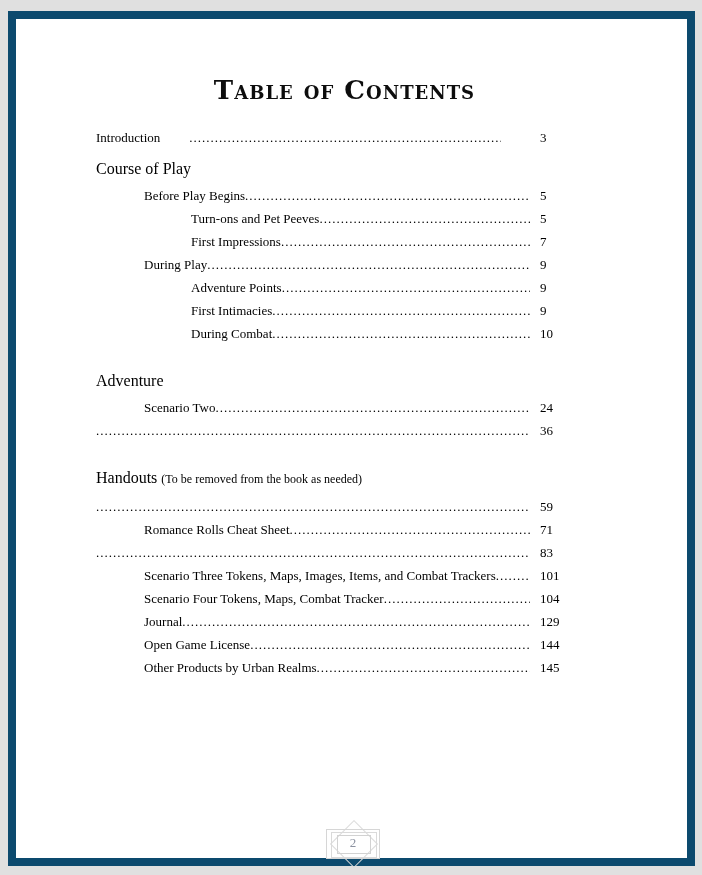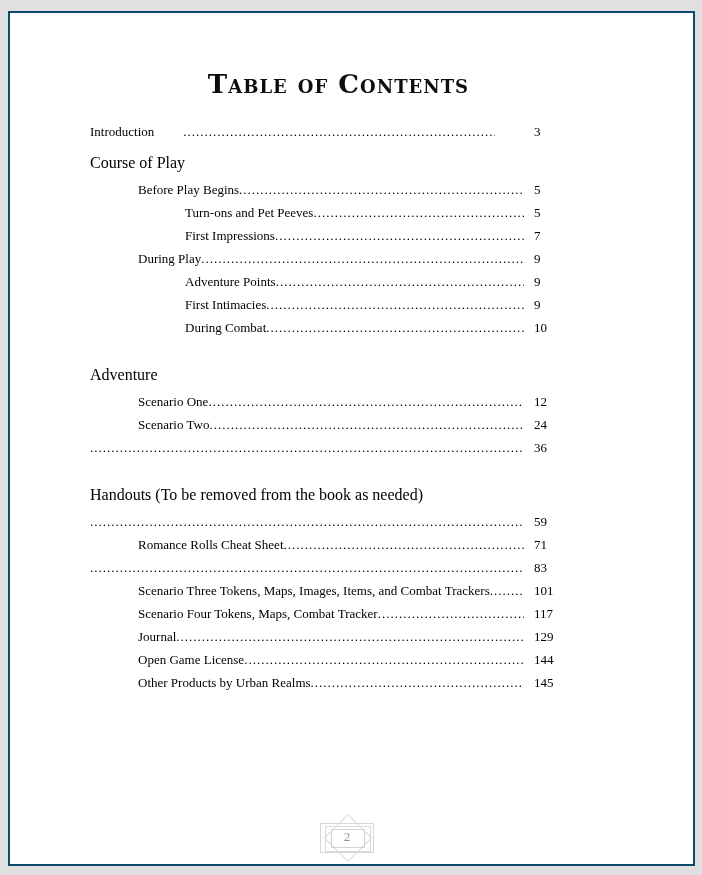--- a/index.html
+++ b/index.html
@@ -8,21 +8,21 @@
     background: #e0e0e0;
     overflow: hidden;
     font-family: "Liberation Serif", serif;
   }
   .page {
     position: absolute;
     left: 8px; top: 11px;
     width: 687px; height: 855px;
     box-sizing: border-box;
     background: #ffffff;
-    border: 2px solid #0c4a6e;
+    border: 8px solid #0c4a6e;
   }
   .title {
     margin: 57px 0 0 80px;
     width: 497px;
     text-align: center;
     font-family: "DejaVu Serif", serif;
     font-variant: small-caps;
     font-weight: 700;
     font-size: 26px;
     line-height: 29px;
@@ -61,21 +61,21 @@
   }
   .section-heading {
     font-size: 16px;
     font-weight: 400;
     color: #000;
     margin: 25px 0 5px 0;
     line-height: 21px;
     white-space: nowrap;
   }
   .section-heading .note {
-    font-size: 16px;
+    font-size: 12px;
   }
   .first-heading { margin-top: 9px; }
   
   .ornament {
     position: absolute;
     left: 303px; top: 795px;
     width: 68px; height: 58px;
   }
   .orn-diamond {
     position: absolute;
@@ -161,25 +161,20 @@
     </div>
     <div class="row lvl2">
       <span class="label">During Combat</span>
       <span class="leader"></span>
       <span class="pagenum">10</span>
     </div>
 
     <h2 class="section-heading">Adventure</h2>
 
     <div class="row lvl1">
-      <span class="label">Scenario One</span>
-      <span class="leader"></span>
-      <span class="pagenum">12</span>
-    </div>
-    <div class="row lvl1">
       <span class="label">Scenario Two</span>
       <span class="leader"></span>
       <span class="pagenum">24</span>
     </div>
     <div class="row lvl1">
       <span class="leader"></span>
       <span class="pagenum">36</span>
     </div>
 
     <h2 class="section-heading"><span>Handouts</span> <span class="note">(To be removed from the book as needed)</span></h2>
@@ -198,21 +193,21 @@
       <span class="pagenum">83</span>
     </div>
     <div class="row lvl1">
       <span class="label">Scenario Three Tokens, Maps, Images, Items, and Combat Trackers</span>
       <span class="leader"></span>
       <span class="pagenum">101</span>
     </div>
     <div class="row lvl1">
       <span class="label">Scenario Four Tokens, Maps, Combat Tracker</span>
       <span class="leader"></span>
-      <span class="pagenum">117</span>
+      <span class="pagenum">104</span>
     </div>
     <div class="row lvl1">
       <span class="label">Journal</span>
       <span class="leader"></span>
       <span class="pagenum">129</span>
     </div>
     <div class="row lvl1">
       <span class="label">Open Game License</span>
       <span class="leader"></span>
       <span class="pagenum">144</span>

